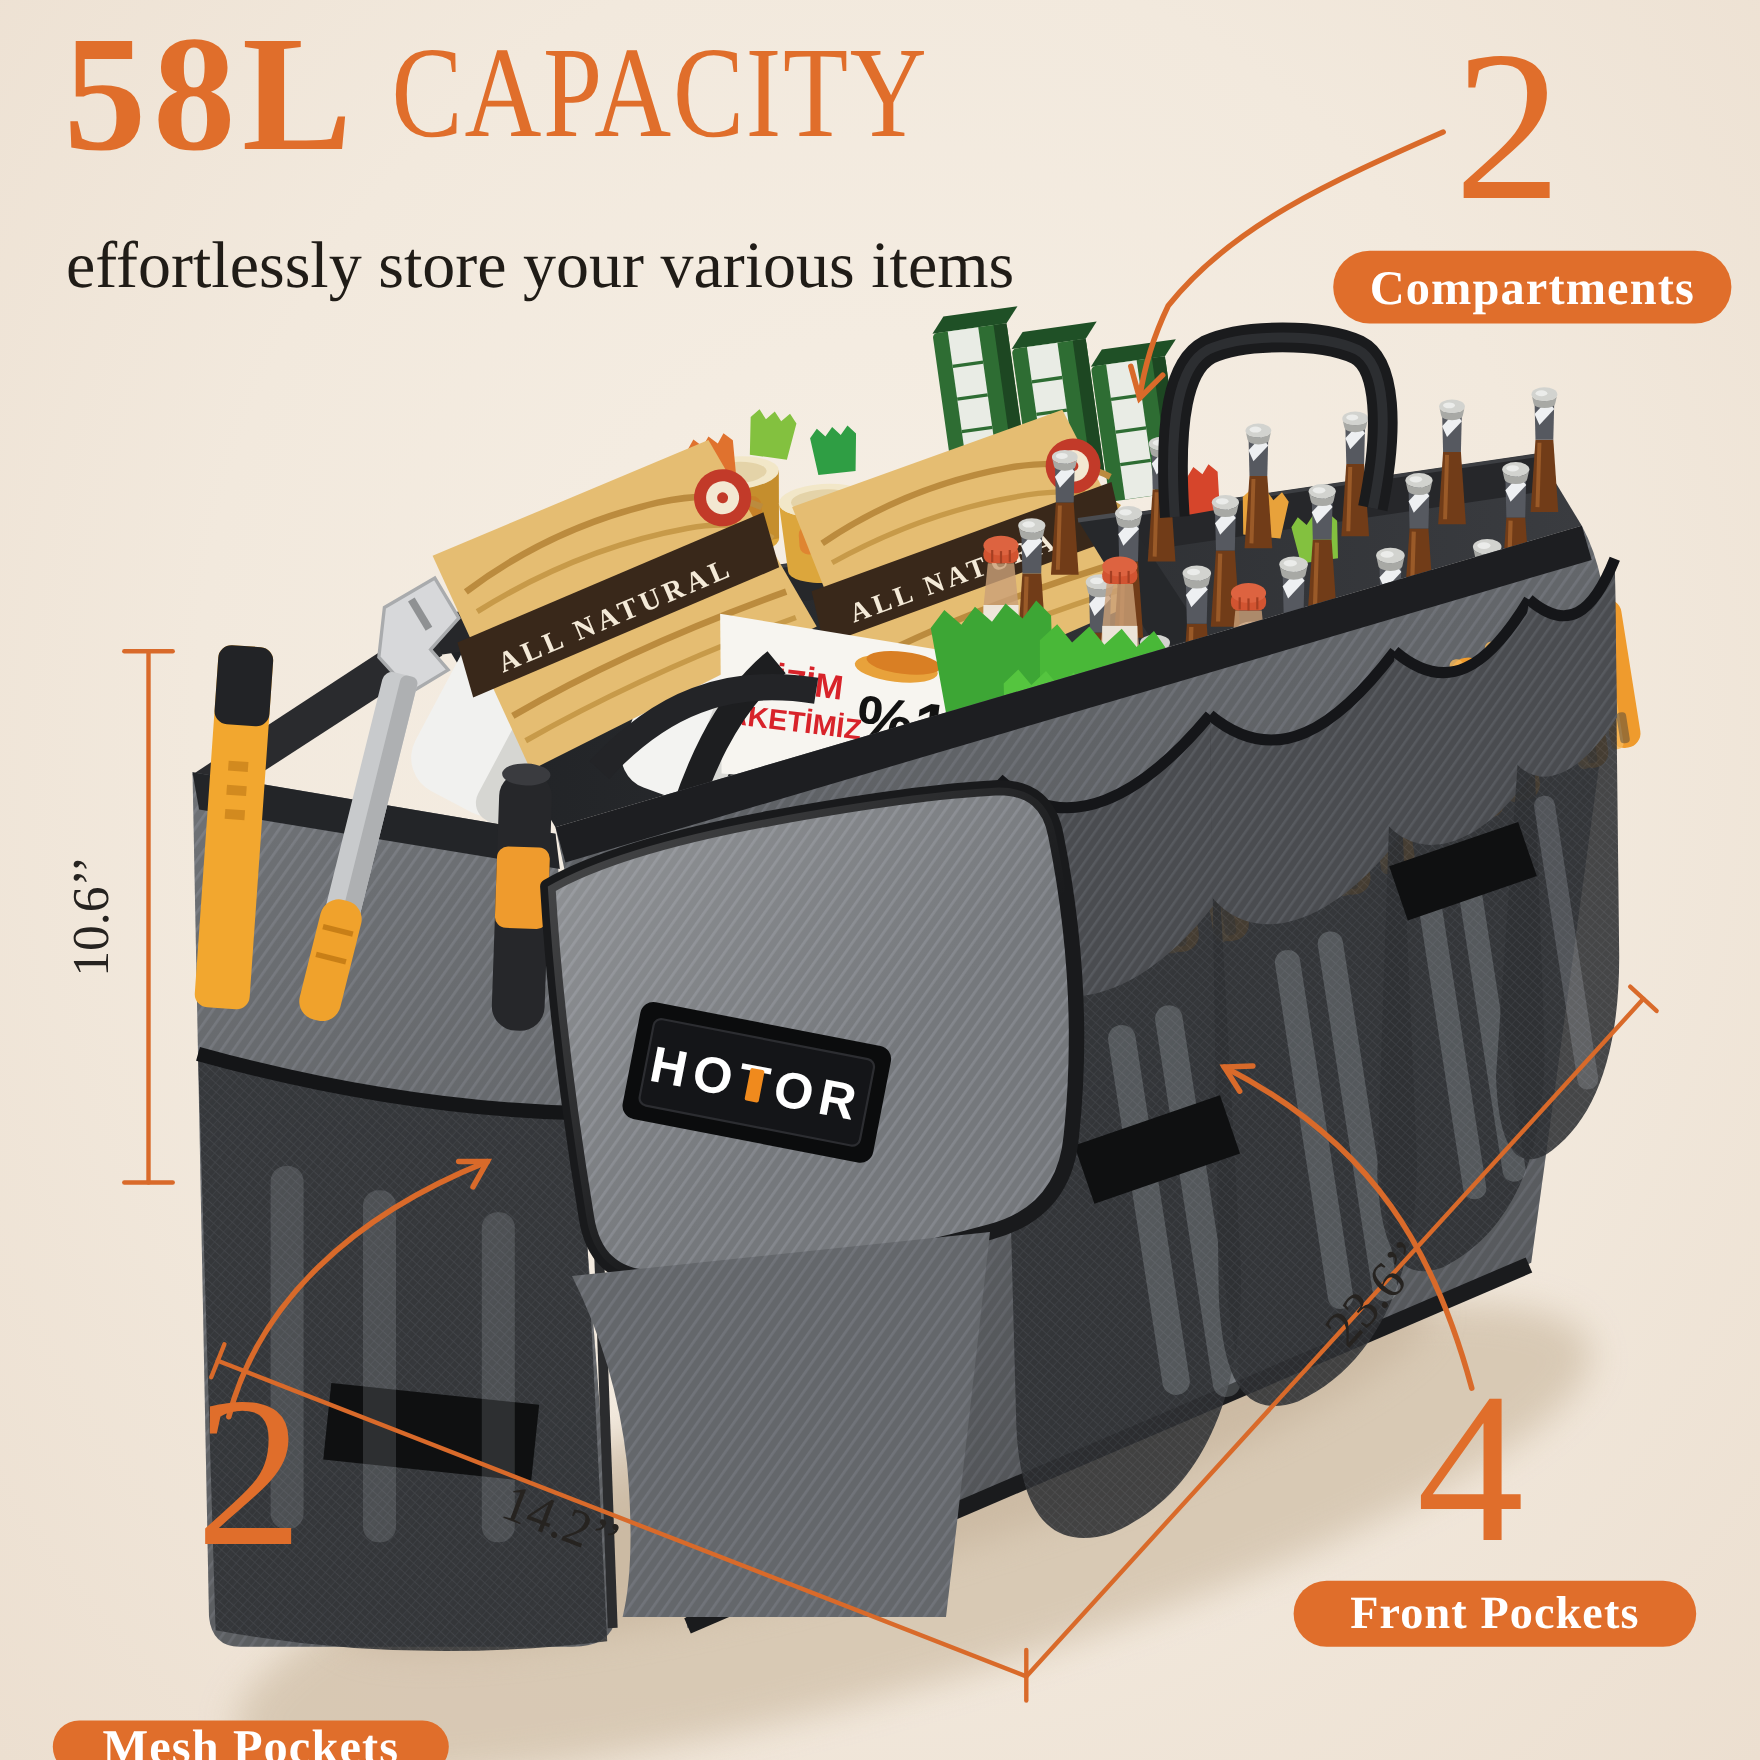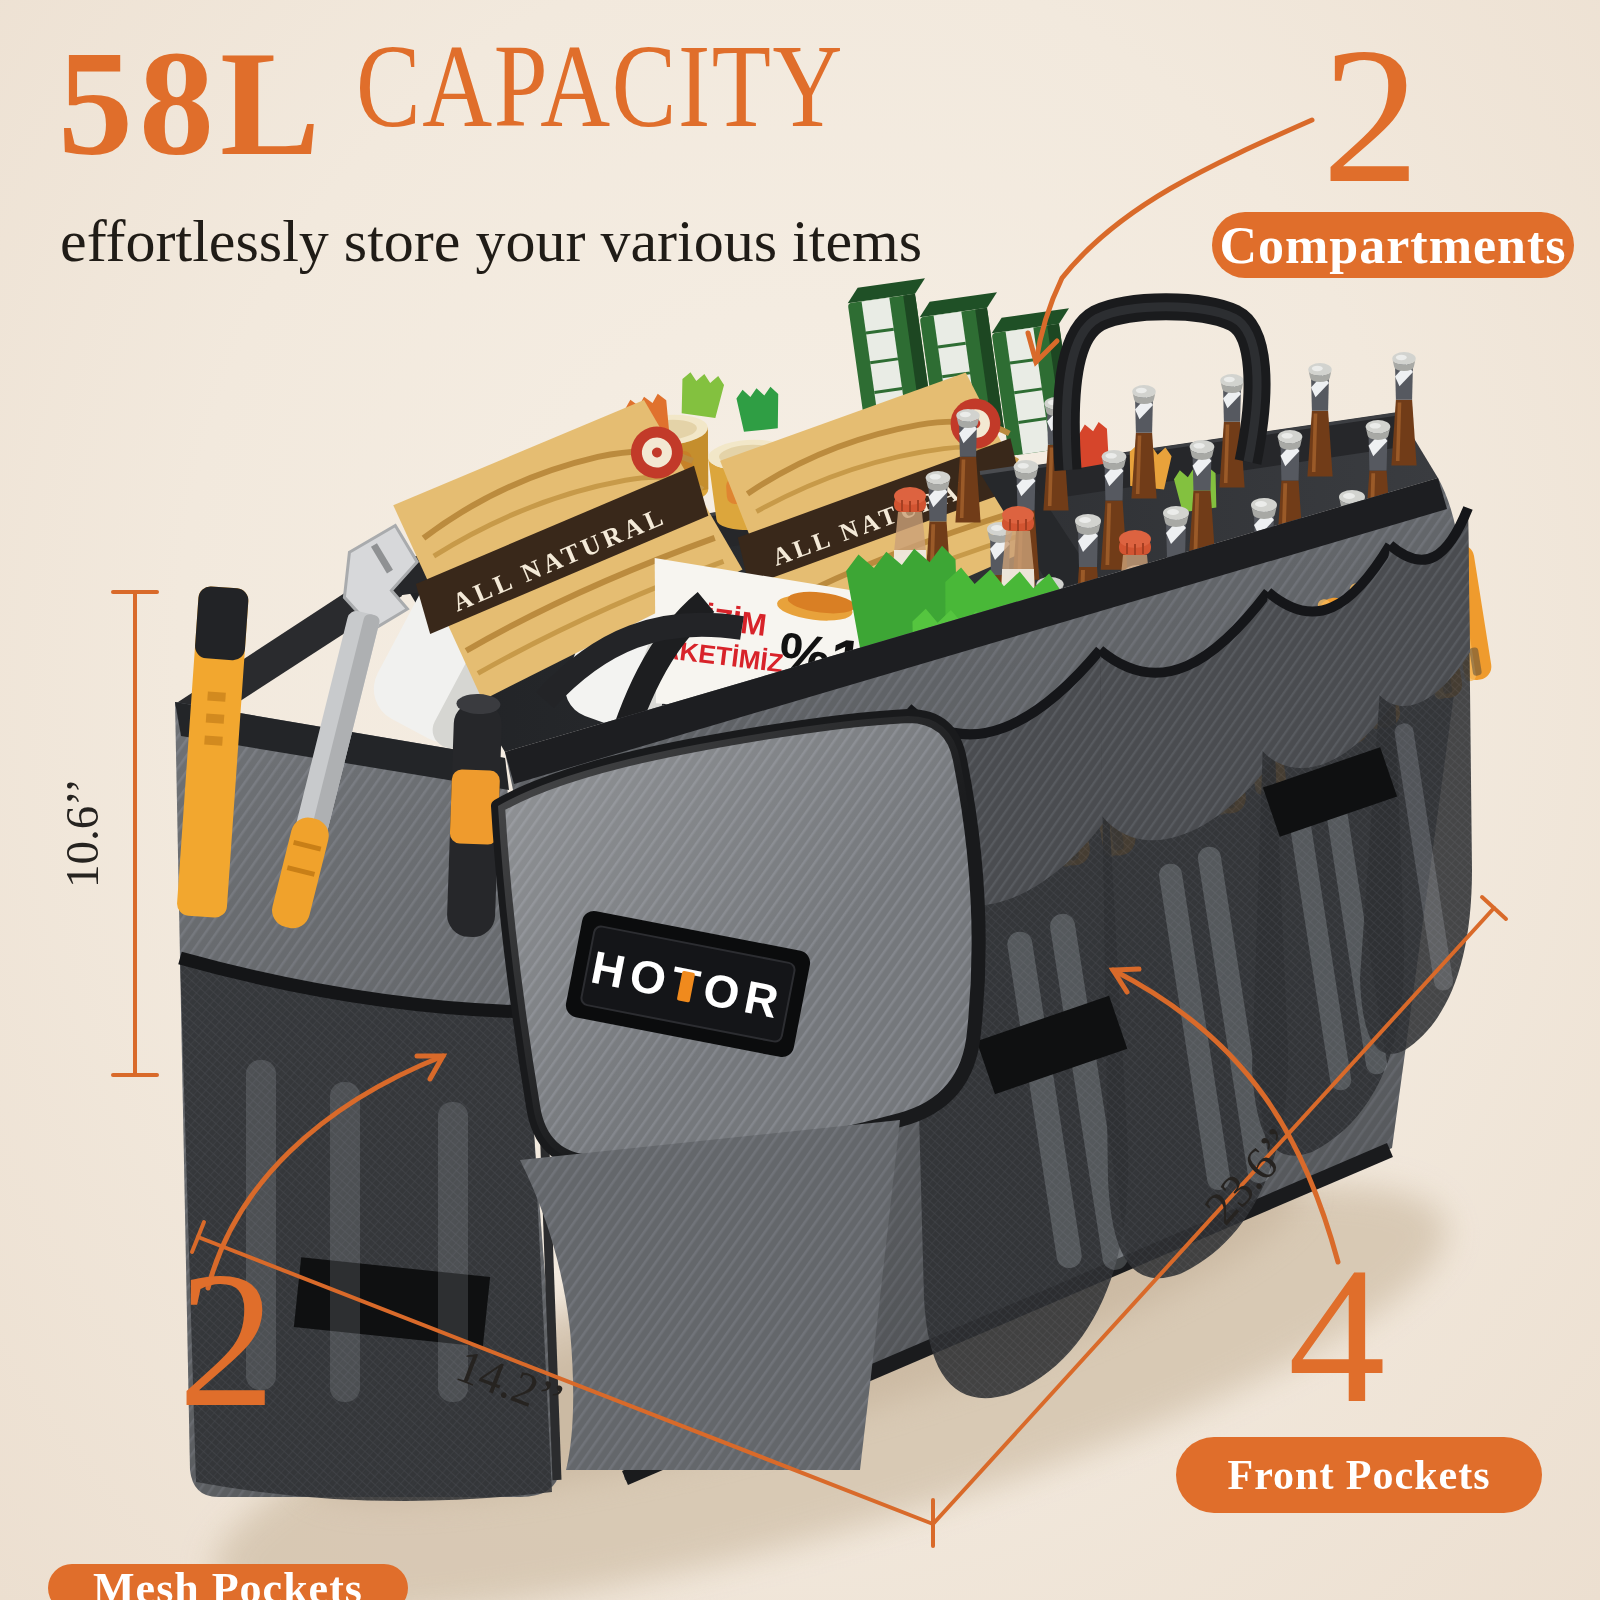--- a/index.html
+++ b/index.html
@@ -2,33 +2,33 @@
 <html style="--accent: #E06E2B; --ink: #201c17;"><head>
 <meta charset="utf-8">
 <style>
   :root{ --accent:#E06E2B; --ink:#201c17; }
   html,body{margin:0;padding:0;}
   body{width:1600px;height:1600px;overflow:hidden;background:#f2e9dd;}
   .canvas{position:relative;width:1600px;height:1600px;
     background:radial-gradient(ellipse at 50% 42%, #f6efe5 0%, #f2e9dd 55%, #ecdfd0 100%);
     font-family:"Liberation Serif","DejaVu Serif",serif;}
   .scene{position:absolute;left:0;top:0;width:1600px;height:1600px;}
-  .headline{position:absolute;left:58px;top:28px;display:flex;align-items:flex-start;color:var(--accent);line-height:1;}
+  .headline{position:absolute;left:58px;top:10px;display:flex;align-items:center;color:var(--accent);line-height:1;}
   .headline .strong{font-size:150px;font-weight:bold;letter-spacing:6px;}
   .headline .rest{font-size:118px;font-weight:normal;letter-spacing:2px;margin-left:30px;transform:scaleX(.82);transform-origin:left bottom;display:inline-block;}
   .subtitle{position:absolute;left:60px;top:208px;font-size:60px;color:var(--ink);letter-spacing:0px;line-height:1.1;}
   .big-num{position:absolute;font-size:195px;line-height:1;color:var(--accent);font-weight:normal;}
   .num-compartments{left:1322px;top:18px;}
   .num-mesh{left:178px;top:1242px;}
   .num-front{left:1288px;top:1238px;}
   .pill{position:absolute;background:var(--accent);color:#ffffff;border-radius:40px;
         display:flex;align-items:center;justify-content:center;font-weight:bold;letter-spacing:1px;}
-  .pill-compartments{left:1212px;top:212px;width:362px;height:66px;font-size:52px;}
+  .pill-compartments{left:1212px;top:228px;width:362px;height:66px;font-size:44px;}
   .pill-mesh{left:48px;top:1516px;width:360px;height:48px;font-size:44px;margin-top:48px;}
-  .pill-front{left:1176px;top:1437px;width:366px;height:76px;font-size:42px;}
+  .pill-front{left:1176px;top:1437px;width:366px;height:60px;font-size:42px;}
   .dim{stroke:#D96A2A;stroke-width:4;fill:none;stroke-linecap:round;}
   .arrow{stroke:#D96A2A;stroke-width:5;fill:none;stroke-linecap:round;}
   .dimlabel{font-family:"Liberation Serif","DejaVu Serif",serif;font-size:47px;fill:#262320;}
 </style>
 </head>
 <body style="background: rgb(242, 233, 221);">
 
 <div class="canvas">
 
   <svg class="scene" viewBox="0 0 1600 1600">

